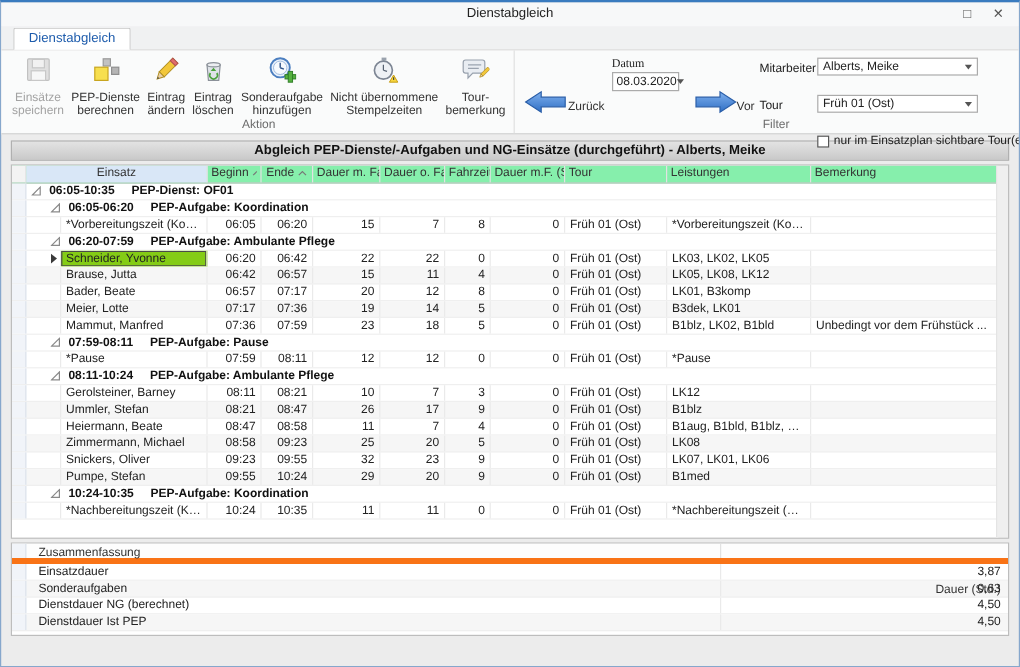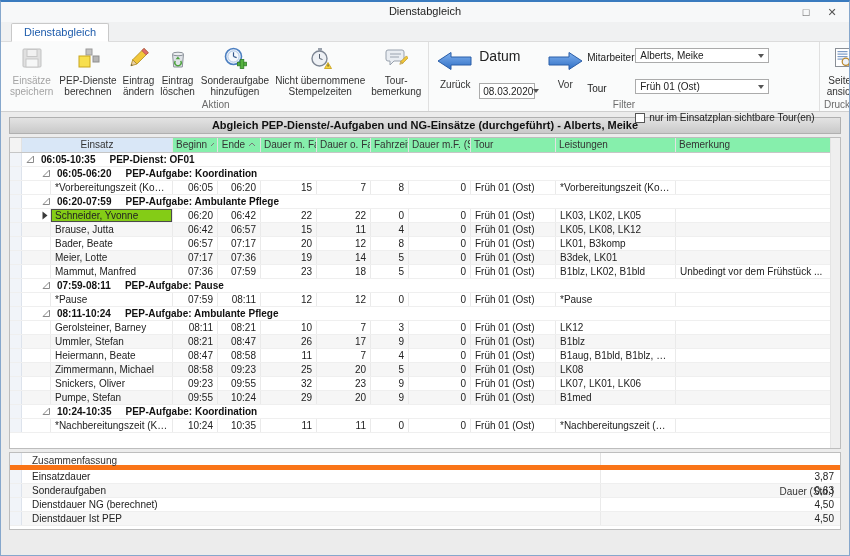--- a/index.html
+++ b/index.html
@@ -24,24 +24,24 @@
   .rgroup { position:relative; border-right:1px solid #e0e0e0; padding:2px 4px 13px; }
   .rgroup-label { position:absolute; bottom:1px; left:0; right:0; text-align:center; font-size:10px; color:#6b6b6b; }
   .rbtns { display:flex; align-items:flex-start; }
   .rbtn { display:flex; flex-direction:column; align-items:center; padding:1px 3px; font-size:10px; line-height:11px;
           color:#333; text-align:center; white-space:nowrap; }
   .rbtn svg { margin:1px 0 3px; }
   .rbtn.disabled { color:#a3a3a3; }
   .rbtn.disabled svg { opacity:.55; filter:grayscale(1); }
   
   .fcontent { display:flex; }
-  .navcol { display:flex; flex-direction:column; align-items:center; margin:7px 4px 0 4px; }
+  .navcol { display:flex; flex-direction:row; align-items:center; margin:7px 4px 0 4px; }
   .navlabel { font-size:10px; color:#333; margin-top:4px; }
   .datecol { display:flex; flex-direction:column; margin:4px 8px 0 2px; }
-  .flabel { font-size:14px; margin-bottom:19px; }
+  .flabel { font-size:10px; margin-bottom:1px;font-family:Liberation Serif, serif; }
   .datefield { width:56px; height:16px; border:1px solid #ababab; background:#fff; display:flex;
                align-items:center; justify-content:space-between; font-size:10px; padding:0 3px; }
   .fieldscol { display:flex; flex-direction:column; margin-top:4px; }
   .frow { display:flex; align-items:flex-end; margin-bottom:16px; }
   .flbl { width:48px; font-size:10px; }
   .combo { width:134px; height:15px; border:1px solid #ababab; background:#fff; font-size:10px;
            display:flex; align-items:center; justify-content:space-between; padding:0 4px; }
   .caret { width:0; height:0; border-left:3px solid transparent; border-right:3px solid transparent; border-top:4px solid #555; }
   .cbrow { display:flex; align-items:center; margin-left:48px; margin-top:2px; }
   .cb { width:10px; height:10px; border:1px solid #555; background:#fff; margin-right:4px; flex:none; }

